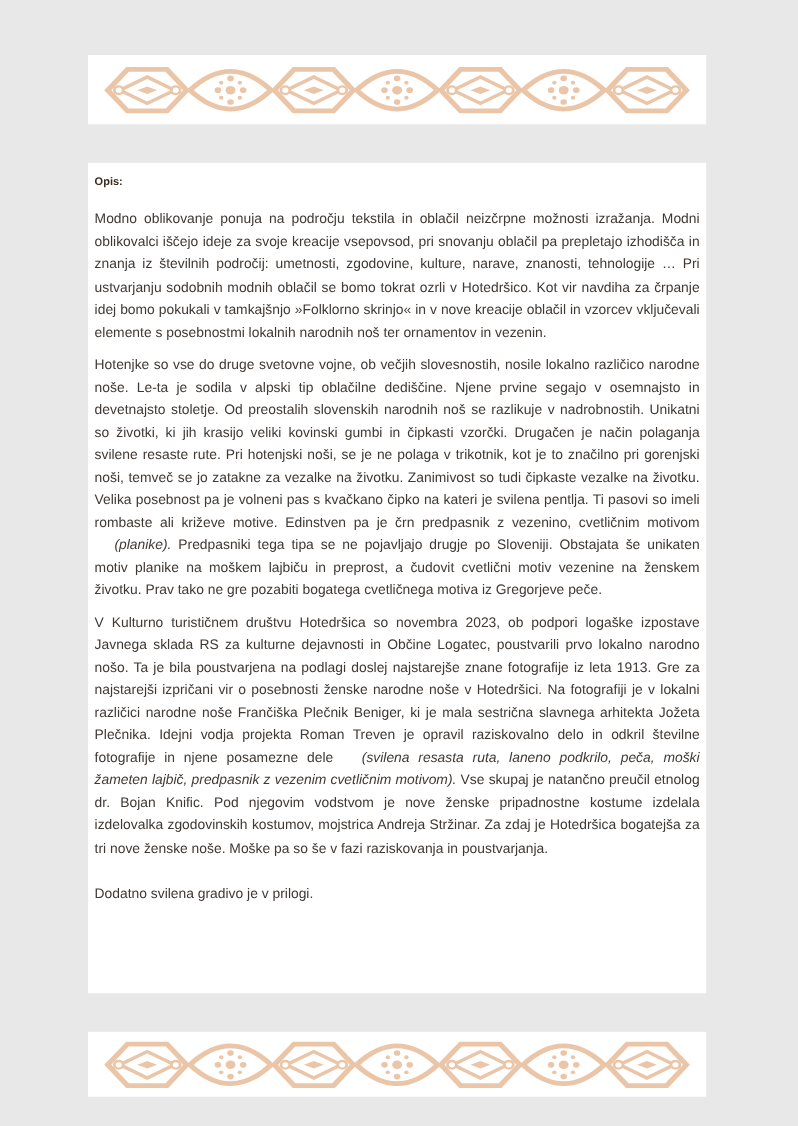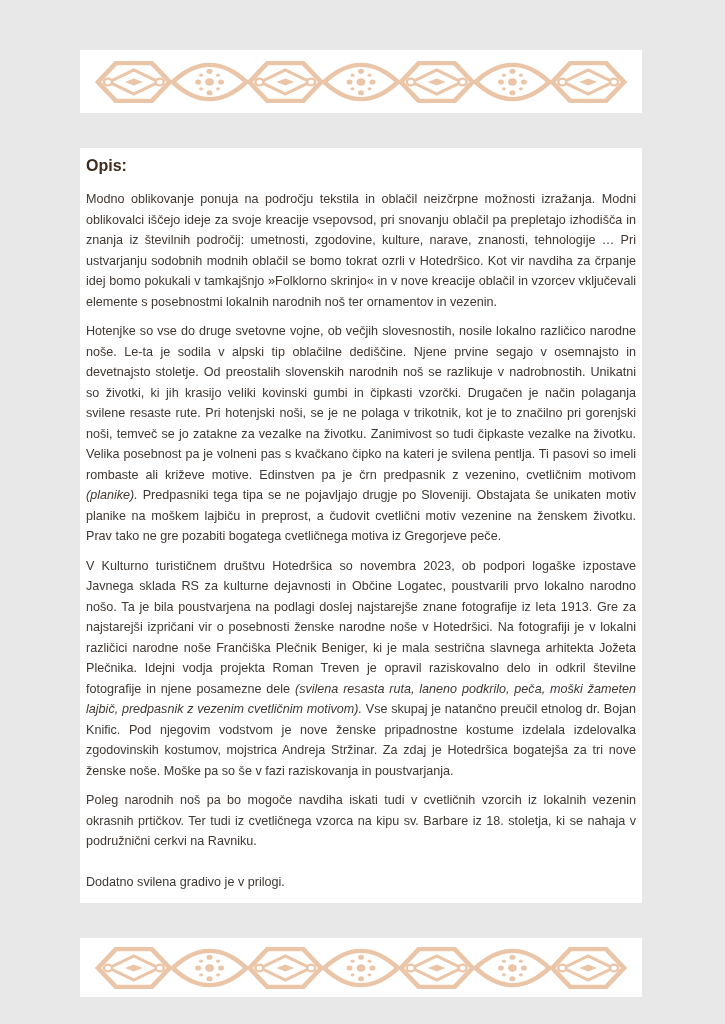--- a/index.html
+++ b/index.html
@@ -30,29 +30,29 @@
     box-sizing:border-box;
     padding:8px 6px 0 6px;
     color:var(--body);
     font-size:12.6px;
     line-height:20.5px;
     text-align:justify;
     overflow:hidden;
   }
   .heading{
     font-weight:bold;
-    font-size:16px;
+    font-size:10px;
     line-height:19px;
     color:var(--heading);
     margin:0 0 14px 0;
     text-align:left;
   }
   .panel p{margin:0 0 9px 0;}
   .panel p.gap-before{margin-top:20.5px;}
-  .it{font-style:italic;}
+  .it{font-style:italic;margin-left:18px;}
 </style>
 </head>
 <body>
 
 <div class="strip top">
   <svg class="ornament" viewBox="0 0 536 56" preserveAspectRatio="none" aria-hidden="true">
     <defs>
       <g id="motif-hex">
         <polygon points="4,28 22,6 58,6 76,28 58,50 22,50" fill="none" stroke="currentColor" stroke-width="5"></polygon>
         <polygon points="15,28 40,14 65,28 40,42" fill="none" stroke="currentColor" stroke-width="3.5"></polygon>
@@ -85,21 +85,20 @@
 
 <div class="panel">
   <div class="heading">Opis:</div>
 
   <p><span>Modno oblikovanje ponuja na področju tekstila in oblačil neizčrpne možnosti izražanja. Modni oblikovalci iščejo ideje za svoje kreacije vsepovsod, pri snovanju oblačil pa prepletajo izhodišča in znanja iz številnih področij: umetnosti, zgodovine, kulture, narave, znanosti, tehnologije … Pri ustvarjanju sodobnih modnih oblačil se bomo tokrat ozrli v Hotedršico. Kot vir navdiha za črpanje idej bomo pokukali v tamkajšnjo »Folklorno skrinjo« in v nove kreacije oblačil in vzorcev vključevali elemente s posebnostmi lokalnih narodnih noš ter ornamentov in vezenin.</span></p>
 
   <p><span>Hotenjke so vse do druge svetovne vojne, ob večjih slovesnostih, nosile lokalno različico narodne noše. Le-ta je sodila v alpski tip oblačilne dediščine. Njene prvine segajo v osemnajsto in devetnajsto stoletje. Od preostalih slovenskih narodnih noš se razlikuje v nadrobnostih. Unikatni so životki, ki jih krasijo veliki kovinski gumbi in čipkasti vzorčki. Drugačen je način polaganja svilene resaste rute. Pri hotenjski noši, se je ne polaga v trikotnik, kot je to značilno pri gorenjski noši, temveč se jo zatakne za vezalke na životku. Zanimivost so tudi čipkaste vezalke na životku. Velika posebnost pa je volneni pas s kvačkano čipko na kateri je svilena pentlja. Ti pasovi so imeli rombaste ali križeve motive. Edinstven pa je črn predpasnik z vezenino, cvetličnim motivom </span><span class="it">(planike).</span><span> Predpasniki tega tipa se ne pojavljajo drugje po Sloveniji.  Obstajata še unikaten motiv planike na moškem lajbiču in preprost, a čudovit cvetlični motiv vezenine na ženskem životku. Prav tako ne gre pozabiti bogatega cvetličnega motiva iz Gregorjeve peče.</span></p>
 
   <p><span>V Kulturno turističnem društvu Hotedršica so novembra 2023, ob podpori logaške izpostave Javnega sklada RS za kulturne dejavnosti in Občine Logatec, poustvarili prvo lokalno narodno nošo. Ta je bila poustvarjena na podlagi doslej najstarejše znane fotografije iz leta 1913. Gre za najstarejši izpričani vir o posebnosti ženske narodne noše v Hotedršici. Na fotografiji je v lokalni različici narodne noše Frančiška Plečnik Beniger, ki je mala sestrična slavnega arhitekta Jožeta Plečnika. Idejni vodja projekta Roman Treven je opravil raziskovalno delo in odkril številne fotografije in njene posamezne dele </span><span class="it">(svilena resasta ruta, laneno podkrilo, peča, moški žameten lajbič, predpasnik z vezenim cvetličnim motivom).</span><span> Vse skupaj je natančno preučil etnolog dr. Bojan Knific. Pod njegovim vodstvom je nove ženske pripadnostne kostume izdelala izdelovalka zgodovinskih kostumov, mojstrica Andreja Stržinar. Za zdaj je Hotedršica bogatejša za tri nove ženske noše. Moške pa so še v fazi raziskovanja in poustvarjanja.</span></p>
 
-  <p><span>Poleg narodnih noš pa bo mogoče navdiha iskati tudi v cvetličnih vzorcih iz lokalnih vezenin okrasnih prtičkov. Ter tudi iz cvetličnega  vzorca na kipu sv. Barbare iz 18. stoletja, ki se nahaja v podružnični cerkvi na Ravniku.</span></p>
 
   <p class="gap-before"><span>Dodatno svilena gradivo je v prilogi.</span></p>
 </div>
 
 <div class="strip bottom">
   <svg class="ornament" viewBox="0 0 536 56" preserveAspectRatio="none" aria-hidden="true">
     <use href="#motif-hex" x="0"></use>
     <use href="#motif-lens" x="76"></use>
     <use href="#motif-hex" x="152"></use>
     <use href="#motif-lens" x="228"></use>

